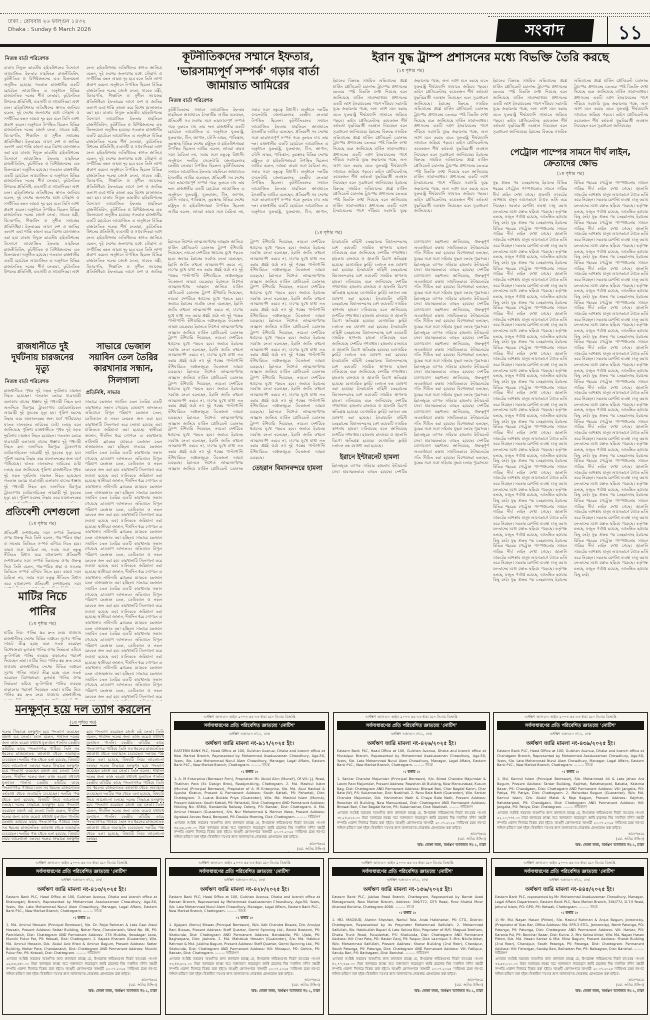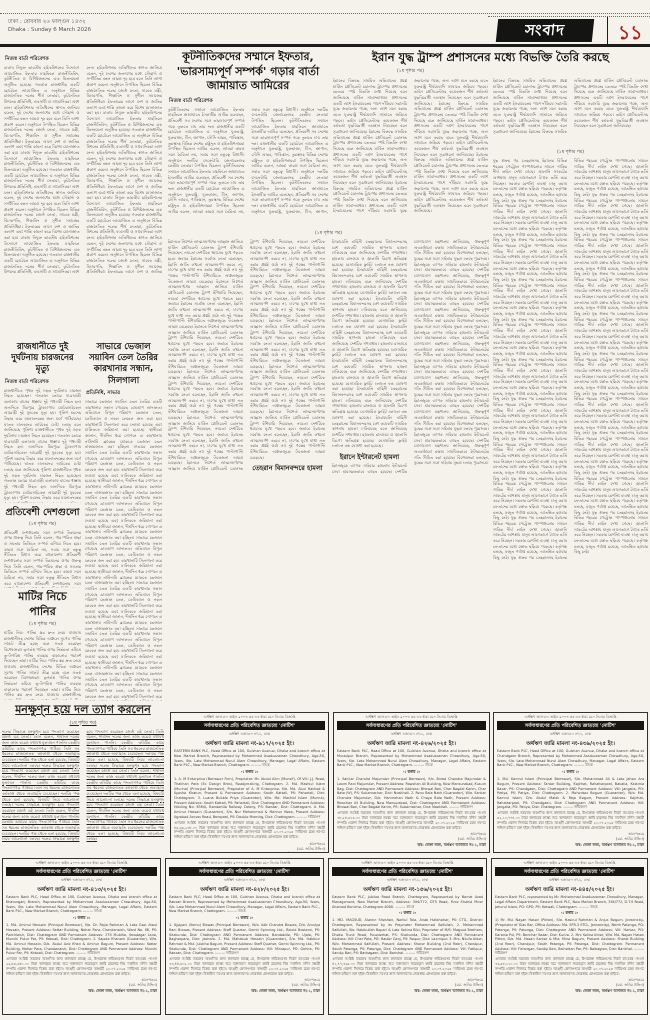--- a/index.html
+++ b/index.html
@@ -3,21 +3,21 @@
 <meta charset="utf-8">
 <style>
   html,body{margin:0;padding:0;}
   body{width:650px;height:1020px;background:#e9e7e0;font-family:"DejaVu Sans","Liberation Sans",sans-serif;}
   .page{position:relative;width:650px;height:1020px;background:#f4f2eb;overflow:hidden;color:#23221f;}
   .abs{position:absolute;overflow:hidden;}
   .dotted{border-top:1px dotted #6b6b66;}
   .rule{background:#1c1c1a;}
   .date-line{font-size:5.5px;color:#555;line-height:1.5;white-space:nowrap;}
   .logo-box{background:#141412;color:#fff;font-weight:bold;font-size:15px;display:flex;align-items:center;justify-content:center;transform:skewX(-6deg);letter-spacing:1px;}
-  .page-num{font-size:19px;font-weight:bold;color:#b91c1c;}
+  .page-num{font-size:19px;font-weight:bold;color:#0f172a;}
   .hl{font-weight:bold;color:#14130f;text-align:center;line-height:1.32;}
   .byline{font-size:5px;font-weight:bold;color:#2d2c28;margin:3px 0 2px 1px;}
   .cont{font-size:4.5px;color:#4a4945;text-align:center;margin:2px 0;}
   .body-txt{font-size:4px;line-height:1.42;color:#45443f;text-align:justify;word-break:break-word;}
   .cols2{column-count:2;column-gap:7px;}
   .cols4{column-count:4;column-gap:7px;}
   .subhd{font-size:6.5px;font-weight:bold;text-align:center;color:#19180f;margin:4px 0 2px;line-height:1.25;}
   .notice{border:1px solid #32312d;background:#f6f4ed;padding:2px 3px;box-sizing:border-box;}
   .n-law{font-size:3.6px;text-align:center;color:#3c3b37;line-height:1.3;}
   .n-bar{background:#16150f;color:#f4f2eb;font-size:4.8px;font-weight:bold;text-align:center;padding:1.5px 0;margin:1.5px 0;line-height:1.2;}
@@ -86,20 +86,21 @@
   </div>
 
   <div class="abs" style="left:333px;top:50px;width:315px;height:20px;">
     <div class="hl" style="font-size:11.5px;white-space:nowrap;">ইরান যুদ্ধ ট্রাম্প প্রশাসনের মধ্যে বিভক্তি তৈরি করছে</div>
   </div>
   <div class="abs cont" style="left:333px;top:66px;width:155px;">(১ম পৃষ্ঠার পর)</div>
   <div class="abs body-txt cols2" style="left:333px;top:78px;width:155px;height:146px;">ইরানের বিরুদ্ধে সামরিক অভিযানের প্রশ্নে মার্কিন প্রেসিডেন্ট ডোনাল্ড ট্রাম্পের প্রশাসনের ভেতরে স্পষ্ট বিভক্তি দেখা দিয়েছে বলে জানিয়েছে মার্কিন সংবাদমাধ্যম। প্রশাসনের একটি অংশ ইসরায়েলের পাশে দাঁড়িয়ে সরাসরি যুদ্ধে জড়ানোর পক্ষে, অন্য অংশ মনে করছে এতে যুক্তরাষ্ট্র দীর্ঘমেয়াদি সংঘাতে জড়িয়ে পড়বে। ভাইস প্রেসিডেন্টসহ কয়েকজন শীর্ষ কর্মকর্তা যুদ্ধবিরোধী অবস্থান নিয়েছেন বলে সূত্রগুলো জানিয়েছে। ইরানের বিরুদ্ধে সামরিক অভিযানের প্রশ্নে মার্কিন প্রেসিডেন্ট ডোনাল্ড ট্রাম্পের প্রশাসনের ভেতরে স্পষ্ট বিভক্তি দেখা দিয়েছে বলে জানিয়েছে মার্কিন সংবাদমাধ্যম। প্রশাসনের একটি অংশ ইসরায়েলের পাশে দাঁড়িয়ে সরাসরি যুদ্ধে জড়ানোর পক্ষে, অন্য অংশ মনে করছে এতে যুক্তরাষ্ট্র দীর্ঘমেয়াদি সংঘাতে জড়িয়ে পড়বে। ভাইস প্রেসিডেন্টসহ কয়েকজন শীর্ষ কর্মকর্তা যুদ্ধবিরোধী অবস্থান নিয়েছেন বলে সূত্রগুলো জানিয়েছে। ইরানের বিরুদ্ধে সামরিক অভিযানের প্রশ্নে মার্কিন প্রেসিডেন্ট ডোনাল্ড ট্রাম্পের প্রশাসনের ভেতরে স্পষ্ট বিভক্তি দেখা দিয়েছে বলে জানিয়েছে মার্কিন সংবাদমাধ্যম। প্রশাসনের একটি অংশ ইসরায়েলের পাশে দাঁড়িয়ে সরাসরি যুদ্ধে জড়ানোর পক্ষে, অন্য অংশ মনে করছে এতে যুক্তরাষ্ট্র দীর্ঘমেয়াদি সংঘাতে জড়িয়ে পড়বে। ভাইস প্রেসিডেন্টসহ কয়েকজন শীর্ষ কর্মকর্তা যুদ্ধবিরোধী অবস্থান নিয়েছেন বলে সূত্রগুলো জানিয়েছে। ইরানের বিরুদ্ধে সামরিক অভিযানের প্রশ্নে মার্কিন প্রেসিডেন্ট ডোনাল্ড ট্রাম্পের প্রশাসনের ভেতরে স্পষ্ট বিভক্তি দেখা দিয়েছে বলে জানিয়েছে মার্কিন সংবাদমাধ্যম। প্রশাসনের একটি অংশ ইসরায়েলের পাশে দাঁড়িয়ে সরাসরি যুদ্ধে জড়ানোর পক্ষে, অন্য অংশ মনে করছে এতে যুক্তরাষ্ট্র দীর্ঘমেয়াদি সংঘাতে জড়িয়ে পড়বে। ভাইস প্রেসিডেন্টসহ কয়েকজন শীর্ষ কর্মকর্তা যুদ্ধবিরোধী অবস্থান নিয়েছেন বলে সূত্রগুলো জানিয়েছে। ইরানের বিরুদ্ধে সামরিক অভিযানের প্রশ্নে মার্কিন প্রেসিডেন্ট ডোনাল্ড ট্রাম্পের প্রশাসনের ভেতরে স্পষ্ট বিভক্তি দেখা দিয়েছে বলে জানিয়েছে মার্কিন সংবাদমাধ্যম। প্রশাসনের একটি অংশ ইসরায়েলের পাশে দাঁড়িয়ে সরাসরি যুদ্ধে জড়ানোর পক্ষে, অন্য অংশ মনে করছে এতে যুক্তরাষ্ট্র দীর্ঘমেয়াদি সংঘাতে জড়িয়ে পড়বে। ভাইস প্রেসিডেন্টসহ কয়েকজন শীর্ষ কর্মকর্তা যুদ্ধবিরোধী অবস্থান নিয়েছেন বলে সূত্রগুলো জানিয়েছে।</div>
   <div class="abs body-txt cols2" style="left:493px;top:78px;width:155px;height:66px;">ইরানের বিরুদ্ধে সামরিক অভিযানের প্রশ্নে মার্কিন প্রেসিডেন্ট ডোনাল্ড ট্রাম্পের প্রশাসনের ভেতরে স্পষ্ট বিভক্তি দেখা দিয়েছে বলে জানিয়েছে মার্কিন সংবাদমাধ্যম। প্রশাসনের একটি অংশ ইসরায়েলের পাশে দাঁড়িয়ে সরাসরি যুদ্ধে জড়ানোর পক্ষে, অন্য অংশ মনে করছে এতে যুক্তরাষ্ট্র দীর্ঘমেয়াদি সংঘাতে জড়িয়ে পড়বে। ভাইস প্রেসিডেন্টসহ কয়েকজন শীর্ষ কর্মকর্তা যুদ্ধবিরোধী অবস্থান নিয়েছেন বলে সূত্রগুলো জানিয়েছে। ইরানের বিরুদ্ধে সামরিক অভিযানের প্রশ্নে মার্কিন প্রেসিডেন্ট ডোনাল্ড ট্রাম্পের প্রশাসনের ভেতরে স্পষ্ট বিভক্তি দেখা দিয়েছে বলে জানিয়েছে মার্কিন সংবাদমাধ্যম। প্রশাসনের একটি অংশ ইসরায়েলের পাশে দাঁড়িয়ে সরাসরি যুদ্ধে জড়ানোর পক্ষে, অন্য অংশ মনে করছে এতে যুক্তরাষ্ট্র দীর্ঘমেয়াদি সংঘাতে জড়িয়ে পড়বে। ভাইস প্রেসিডেন্টসহ কয়েকজন শীর্ষ কর্মকর্তা যুদ্ধবিরোধী অবস্থান নিয়েছেন বলে সূত্রগুলো জানিয়েছে।</div>
 
   <div class="abs" style="left:493px;top:147px;width:155px;height:562px;">
+    <div class="hl" style="font-size:8.5px;">পেট্রোল পাম্পের সামনে দীর্ঘ লাইন, ক্রেতাদের ক্ষোভ</div>
     <div class="cont">(১ম পৃষ্ঠার পর)</div>
     <div class="body-txt cols2" style="height:520px;">যুদ্ধ শুরুর পর তেহরানসহ ইরানের বিভিন্ন শহরের পেট্রোল পাম্পগুলোর সামনে গাড়ির দীর্ঘ লাইন দেখা গেছে। জ্বালানি সংকটের আশঙ্কায় মানুষ আগেভাগে ট্যাংক ভর্তি করে নিচ্ছেন। সরকার রেশনিং ব্যবস্থা চালু করায় ক্রেতাদের মধ্যে ক্ষোভ ছড়িয়ে পড়েছে। কর্তৃপক্ষ বলছে, মজুত পর্যাপ্ত রয়েছে, আতঙ্কিত হওয়ার কিছু নেই। যুদ্ধ শুরুর পর তেহরানসহ ইরানের বিভিন্ন শহরের পেট্রোল পাম্পগুলোর সামনে গাড়ির দীর্ঘ লাইন দেখা গেছে। জ্বালানি সংকটের আশঙ্কায় মানুষ আগেভাগে ট্যাংক ভর্তি করে নিচ্ছেন। সরকার রেশনিং ব্যবস্থা চালু করায় ক্রেতাদের মধ্যে ক্ষোভ ছড়িয়ে পড়েছে। কর্তৃপক্ষ বলছে, মজুত পর্যাপ্ত রয়েছে, আতঙ্কিত হওয়ার কিছু নেই। যুদ্ধ শুরুর পর তেহরানসহ ইরানের বিভিন্ন শহরের পেট্রোল পাম্পগুলোর সামনে গাড়ির দীর্ঘ লাইন দেখা গেছে। জ্বালানি সংকটের আশঙ্কায় মানুষ আগেভাগে ট্যাংক ভর্তি করে নিচ্ছেন। সরকার রেশনিং ব্যবস্থা চালু করায় ক্রেতাদের মধ্যে ক্ষোভ ছড়িয়ে পড়েছে। কর্তৃপক্ষ বলছে, মজুত পর্যাপ্ত রয়েছে, আতঙ্কিত হওয়ার কিছু নেই। যুদ্ধ শুরুর পর তেহরানসহ ইরানের বিভিন্ন শহরের পেট্রোল পাম্পগুলোর সামনে গাড়ির দীর্ঘ লাইন দেখা গেছে। জ্বালানি সংকটের আশঙ্কায় মানুষ আগেভাগে ট্যাংক ভর্তি করে নিচ্ছেন। সরকার রেশনিং ব্যবস্থা চালু করায় ক্রেতাদের মধ্যে ক্ষোভ ছড়িয়ে পড়েছে। কর্তৃপক্ষ বলছে, মজুত পর্যাপ্ত রয়েছে, আতঙ্কিত হওয়ার কিছু নেই। যুদ্ধ শুরুর পর তেহরানসহ ইরানের বিভিন্ন শহরের পেট্রোল পাম্পগুলোর সামনে গাড়ির দীর্ঘ লাইন দেখা গেছে। জ্বালানি সংকটের আশঙ্কায় মানুষ আগেভাগে ট্যাংক ভর্তি করে নিচ্ছেন। সরকার রেশনিং ব্যবস্থা চালু করায় ক্রেতাদের মধ্যে ক্ষোভ ছড়িয়ে পড়েছে। কর্তৃপক্ষ বলছে, মজুত পর্যাপ্ত রয়েছে, আতঙ্কিত হওয়ার কিছু নেই। যুদ্ধ শুরুর পর তেহরানসহ ইরানের বিভিন্ন শহরের পেট্রোল পাম্পগুলোর সামনে গাড়ির দীর্ঘ লাইন দেখা গেছে। জ্বালানি সংকটের আশঙ্কায় মানুষ আগেভাগে ট্যাংক ভর্তি করে নিচ্ছেন। সরকার রেশনিং ব্যবস্থা চালু করায় ক্রেতাদের মধ্যে ক্ষোভ ছড়িয়ে পড়েছে। কর্তৃপক্ষ বলছে, মজুত পর্যাপ্ত রয়েছে, আতঙ্কিত হওয়ার কিছু নেই। যুদ্ধ শুরুর পর তেহরানসহ ইরানের বিভিন্ন শহরের পেট্রোল পাম্পগুলোর সামনে গাড়ির দীর্ঘ লাইন দেখা গেছে। জ্বালানি সংকটের আশঙ্কায় মানুষ আগেভাগে ট্যাংক ভর্তি করে নিচ্ছেন। সরকার রেশনিং ব্যবস্থা চালু করায় ক্রেতাদের মধ্যে ক্ষোভ ছড়িয়ে পড়েছে। কর্তৃপক্ষ বলছে, মজুত পর্যাপ্ত রয়েছে, আতঙ্কিত হওয়ার কিছু নেই। যুদ্ধ শুরুর পর তেহরানসহ ইরানের বিভিন্ন শহরের পেট্রোল পাম্পগুলোর সামনে গাড়ির দীর্ঘ লাইন দেখা গেছে। জ্বালানি সংকটের আশঙ্কায় মানুষ আগেভাগে ট্যাংক ভর্তি করে নিচ্ছেন। সরকার রেশনিং ব্যবস্থা চালু করায় ক্রেতাদের মধ্যে ক্ষোভ ছড়িয়ে পড়েছে। কর্তৃপক্ষ বলছে, মজুত পর্যাপ্ত রয়েছে, আতঙ্কিত হওয়ার কিছু নেই। যুদ্ধ শুরুর পর তেহরানসহ ইরানের বিভিন্ন শহরের পেট্রোল পাম্পগুলোর সামনে গাড়ির দীর্ঘ লাইন দেখা গেছে। জ্বালানি সংকটের আশঙ্কায় মানুষ আগেভাগে ট্যাংক ভর্তি করে নিচ্ছেন। সরকার রেশনিং ব্যবস্থা চালু করায় ক্রেতাদের মধ্যে ক্ষোভ ছড়িয়ে পড়েছে। কর্তৃপক্ষ বলছে, মজুত পর্যাপ্ত রয়েছে, আতঙ্কিত হওয়ার কিছু নেই। যুদ্ধ শুরুর পর তেহরানসহ ইরানের বিভিন্ন শহরের পেট্রোল পাম্পগুলোর সামনে গাড়ির দীর্ঘ লাইন দেখা গেছে। জ্বালানি সংকটের আশঙ্কায় মানুষ আগেভাগে ট্যাংক ভর্তি করে নিচ্ছেন। সরকার রেশনিং ব্যবস্থা চালু করায় ক্রেতাদের মধ্যে ক্ষোভ ছড়িয়ে পড়েছে। কর্তৃপক্ষ বলছে, মজুত পর্যাপ্ত রয়েছে, আতঙ্কিত হওয়ার কিছু নেই। যুদ্ধ শুরুর পর তেহরানসহ ইরানের বিভিন্ন শহরের পেট্রোল পাম্পগুলোর সামনে গাড়ির দীর্ঘ লাইন দেখা গেছে। জ্বালানি সংকটের আশঙ্কায় মানুষ আগেভাগে ট্যাংক ভর্তি করে নিচ্ছেন। সরকার রেশনিং ব্যবস্থা চালু করায় ক্রেতাদের মধ্যে ক্ষোভ ছড়িয়ে পড়েছে। কর্তৃপক্ষ বলছে, মজুত পর্যাপ্ত রয়েছে, আতঙ্কিত হওয়ার কিছু নেই। যুদ্ধ শুরুর পর তেহরানসহ ইরানের বিভিন্ন শহরের পেট্রোল পাম্পগুলোর সামনে গাড়ির দীর্ঘ লাইন দেখা গেছে। জ্বালানি সংকটের আশঙ্কায় মানুষ আগেভাগে ট্যাংক ভর্তি করে নিচ্ছেন। সরকার রেশনিং ব্যবস্থা চালু করায় ক্রেতাদের মধ্যে ক্ষোভ ছড়িয়ে পড়েছে। কর্তৃপক্ষ বলছে, মজুত পর্যাপ্ত রয়েছে, আতঙ্কিত হওয়ার কিছু নেই। যুদ্ধ শুরুর পর তেহরানসহ ইরানের বিভিন্ন শহরের পেট্রোল পাম্পগুলোর সামনে গাড়ির দীর্ঘ লাইন দেখা গেছে। জ্বালানি সংকটের আশঙ্কায় মানুষ আগেভাগে ট্যাংক ভর্তি করে নিচ্ছেন। সরকার রেশনিং ব্যবস্থা চালু করায় ক্রেতাদের মধ্যে ক্ষোভ ছড়িয়ে পড়েছে। কর্তৃপক্ষ বলছে, মজুত পর্যাপ্ত রয়েছে, আতঙ্কিত হওয়ার কিছু নেই। যুদ্ধ শুরুর পর তেহরানসহ ইরানের বিভিন্ন শহরের পেট্রোল পাম্পগুলোর সামনে গাড়ির দীর্ঘ লাইন দেখা গেছে। জ্বালানি সংকটের আশঙ্কায় মানুষ আগেভাগে ট্যাংক ভর্তি করে নিচ্ছেন। সরকার রেশনিং ব্যবস্থা চালু করায় ক্রেতাদের মধ্যে ক্ষোভ ছড়িয়ে পড়েছে। কর্তৃপক্ষ বলছে, মজুত পর্যাপ্ত রয়েছে, আতঙ্কিত হওয়ার কিছু নেই। যুদ্ধ শুরুর পর তেহরানসহ ইরানের বিভিন্ন শহরের পেট্রোল পাম্পগুলোর সামনে গাড়ির দীর্ঘ লাইন দেখা গেছে। জ্বালানি সংকটের আশঙ্কায় মানুষ আগেভাগে ট্যাংক ভর্তি করে নিচ্ছেন। সরকার রেশনিং ব্যবস্থা চালু করায় ক্রেতাদের মধ্যে ক্ষোভ ছড়িয়ে পড়েছে। কর্তৃপক্ষ বলছে, মজুত পর্যাপ্ত রয়েছে, আতঙ্কিত হওয়ার কিছু নেই। যুদ্ধ শুরুর পর তেহরানসহ ইরানের বিভিন্ন শহরের পেট্রোল পাম্পগুলোর সামনে গাড়ির দীর্ঘ লাইন দেখা গেছে। জ্বালানি সংকটের আশঙ্কায় মানুষ আগেভাগে ট্যাংক ভর্তি করে নিচ্ছেন। সরকার রেশনিং ব্যবস্থা চালু করায় ক্রেতাদের মধ্যে ক্ষোভ ছড়িয়ে পড়েছে। কর্তৃপক্ষ বলছে, মজুত পর্যাপ্ত রয়েছে, আতঙ্কিত হওয়ার কিছু নেই। যুদ্ধ শুরুর পর তেহরানসহ ইরানের বিভিন্ন শহরের পেট্রোল পাম্পগুলোর সামনে গাড়ির দীর্ঘ লাইন দেখা গেছে। জ্বালানি সংকটের আশঙ্কায় মানুষ আগেভাগে ট্যাংক ভর্তি করে নিচ্ছেন। সরকার রেশনিং ব্যবস্থা চালু করায় ক্রেতাদের মধ্যে ক্ষোভ ছড়িয়ে পড়েছে। কর্তৃপক্ষ বলছে, মজুত পর্যাপ্ত রয়েছে, আতঙ্কিত হওয়ার কিছু নেই। যুদ্ধ শুরুর পর তেহরানসহ ইরানের বিভিন্ন শহরের পেট্রোল পাম্পগুলোর সামনে গাড়ির দীর্ঘ লাইন দেখা গেছে। জ্বালানি সংকটের আশঙ্কায় মানুষ আগেভাগে ট্যাংক ভর্তি করে নিচ্ছেন। সরকার রেশনিং ব্যবস্থা চালু করায় ক্রেতাদের মধ্যে ক্ষোভ ছড়িয়ে পড়েছে। কর্তৃপক্ষ বলছে, মজুত পর্যাপ্ত রয়েছে, আতঙ্কিত হওয়ার কিছু নেই। যুদ্ধ শুরুর পর তেহরানসহ ইরানের বিভিন্ন শহরের পেট্রোল পাম্পগুলোর সামনে গাড়ির দীর্ঘ লাইন দেখা গেছে। জ্বালানি সংকটের আশঙ্কায় মানুষ আগেভাগে ট্যাংক ভর্তি করে নিচ্ছেন। সরকার রেশনিং ব্যবস্থা চালু করায় ক্রেতাদের মধ্যে ক্ষোভ ছড়িয়ে পড়েছে। কর্তৃপক্ষ বলছে, মজুত পর্যাপ্ত রয়েছে, আতঙ্কিত হওয়ার কিছু নেই। যুদ্ধ শুরুর পর তেহরানসহ ইরানের বিভিন্ন শহরের পেট্রোল পাম্পগুলোর সামনে গাড়ির দীর্ঘ লাইন দেখা গেছে। জ্বালানি সংকটের আশঙ্কায় মানুষ আগেভাগে ট্যাংক ভর্তি করে নিচ্ছেন। সরকার রেশনিং ব্যবস্থা চালু করায় ক্রেতাদের মধ্যে ক্ষোভ ছড়িয়ে পড়েছে। কর্তৃপক্ষ বলছে, মজুত পর্যাপ্ত রয়েছে, আতঙ্কিত হওয়ার কিছু নেই।</div>
   </div>
 
   <div class="abs" style="left:168px;top:228px;width:321px;height:482px;">
     <div class="cont">(১ম পৃষ্ঠার পর)</div>
     <div class="cols4" style="height:448px;overflow:hidden;">
       <div class="body-txt">ইরানকে নিঃশর্ত আত্মসমর্পণের আহ্বান জানিয়ে মার্কিন প্রেসিডেন্ট ডোনাল্ড ট্রাম্প হুঁশিয়ারি দিয়েছেন, নয়তো দেশটিকে ধ্বংসের মুখে পড়তে হবে। জবাবে ইরানের সর্বোচ্চ নেতা বলেছেন, ইরানি জাতি কখনো আত্মসমর্পণ করবে না, চাপের মুখে মাথা নত করার প্রশ্নই ওঠে না। দুই পক্ষের পাল্টাপাল্টি হুঁশিয়ারিতে অঞ্চলজুড়ে উত্তেজনা আরও বেড়েছে। ইরানকে নিঃশর্ত আত্মসমর্পণের আহ্বান জানিয়ে মার্কিন প্রেসিডেন্ট ডোনাল্ড ট্রাম্প হুঁশিয়ারি দিয়েছেন, নয়তো দেশটিকে ধ্বংসের মুখে পড়তে হবে। জবাবে ইরানের সর্বোচ্চ নেতা বলেছেন, ইরানি জাতি কখনো আত্মসমর্পণ করবে না, চাপের মুখে মাথা নত করার প্রশ্নই ওঠে না। দুই পক্ষের পাল্টাপাল্টি হুঁশিয়ারিতে অঞ্চলজুড়ে উত্তেজনা আরও বেড়েছে। ইরানকে নিঃশর্ত আত্মসমর্পণের আহ্বান জানিয়ে মার্কিন প্রেসিডেন্ট ডোনাল্ড ট্রাম্প হুঁশিয়ারি দিয়েছেন, নয়তো দেশটিকে ধ্বংসের মুখে পড়তে হবে। জবাবে ইরানের সর্বোচ্চ নেতা বলেছেন, ইরানি জাতি কখনো আত্মসমর্পণ করবে না, চাপের মুখে মাথা নত করার প্রশ্নই ওঠে না। দুই পক্ষের পাল্টাপাল্টি হুঁশিয়ারিতে অঞ্চলজুড়ে উত্তেজনা আরও বেড়েছে। ইরানকে নিঃশর্ত আত্মসমর্পণের আহ্বান জানিয়ে মার্কিন প্রেসিডেন্ট ডোনাল্ড ট্রাম্প হুঁশিয়ারি দিয়েছেন, নয়তো দেশটিকে ধ্বংসের মুখে পড়তে হবে। জবাবে ইরানের সর্বোচ্চ নেতা বলেছেন, ইরানি জাতি কখনো আত্মসমর্পণ করবে না, চাপের মুখে মাথা নত করার প্রশ্নই ওঠে না। দুই পক্ষের পাল্টাপাল্টি হুঁশিয়ারিতে অঞ্চলজুড়ে উত্তেজনা আরও বেড়েছে। ইরানকে নিঃশর্ত আত্মসমর্পণের আহ্বান জানিয়ে মার্কিন প্রেসিডেন্ট ডোনাল্ড ট্রাম্প হুঁশিয়ারি দিয়েছেন, নয়তো দেশটিকে ধ্বংসের মুখে পড়তে হবে। জবাবে ইরানের সর্বোচ্চ নেতা বলেছেন, ইরানি জাতি কখনো আত্মসমর্পণ করবে না, চাপের মুখে মাথা নত করার প্রশ্নই ওঠে না। দুই পক্ষের পাল্টাপাল্টি হুঁশিয়ারিতে অঞ্চলজুড়ে উত্তেজনা আরও বেড়েছে। ইরানকে নিঃশর্ত আত্মসমর্পণের আহ্বান জানিয়ে মার্কিন প্রেসিডেন্ট ডোনাল্ড ট্রাম্প হুঁশিয়ারি দিয়েছেন, নয়তো দেশটিকে ধ্বংসের মুখে পড়তে হবে। জবাবে ইরানের সর্বোচ্চ নেতা বলেছেন, ইরানি জাতি কখনো আত্মসমর্পণ করবে না, চাপের মুখে মাথা নত করার প্রশ্নই ওঠে না। দুই পক্ষের পাল্টাপাল্টি হুঁশিয়ারিতে অঞ্চলজুড়ে উত্তেজনা আরও বেড়েছে। ইরানকে নিঃশর্ত আত্মসমর্পণের আহ্বান জানিয়ে মার্কিন প্রেসিডেন্ট ডোনাল্ড ট্রাম্প হুঁশিয়ারি দিয়েছেন, নয়তো দেশটিকে ধ্বংসের মুখে পড়তে হবে। জবাবে ইরানের সর্বোচ্চ নেতা বলেছেন, ইরানি জাতি কখনো আত্মসমর্পণ করবে না, চাপের মুখে মাথা নত করার প্রশ্নই ওঠে না। দুই পক্ষের পাল্টাপাল্টি হুঁশিয়ারিতে অঞ্চলজুড়ে উত্তেজনা আরও বেড়েছে। ইরানকে নিঃশর্ত আত্মসমর্পণের আহ্বান জানিয়ে মার্কিন প্রেসিডেন্ট ডোনাল্ড ট্রাম্প হুঁশিয়ারি দিয়েছেন, নয়তো দেশটিকে ধ্বংসের মুখে পড়তে হবে। জবাবে ইরানের সর্বোচ্চ নেতা বলেছেন, ইরানি জাতি কখনো আত্মসমর্পণ করবে না, চাপের মুখে মাথা নত করার প্রশ্নই ওঠে না। দুই পক্ষের পাল্টাপাল্টি হুঁশিয়ারিতে অঞ্চলজুড়ে উত্তেজনা আরও বেড়েছে। ইরানকে নিঃশর্ত আত্মসমর্পণের আহ্বান জানিয়ে মার্কিন প্রেসিডেন্ট ডোনাল্ড ট্রাম্প হুঁশিয়ারি দিয়েছেন, নয়তো দেশটিকে ধ্বংসের মুখে পড়তে হবে। জবাবে ইরানের সর্বোচ্চ নেতা বলেছেন, ইরানি জাতি কখনো আত্মসমর্পণ করবে না, চাপের মুখে মাথা নত করার প্রশ্নই ওঠে না। দুই পক্ষের পাল্টাপাল্টি হুঁশিয়ারিতে অঞ্চলজুড়ে উত্তেজনা আরও বেড়েছে। ইরানকে নিঃশর্ত আত্মসমর্পণের আহ্বান জানিয়ে মার্কিন প্রেসিডেন্ট ডোনাল্ড ট্রাম্প হুঁশিয়ারি দিয়েছেন, নয়তো দেশটিকে ধ্বংসের মুখে পড়তে হবে। জবাবে ইরানের সর্বোচ্চ নেতা বলেছেন, ইরানি জাতি কখনো আত্মসমর্পণ করবে না, চাপের মুখে মাথা নত করার প্রশ্নই ওঠে না। দুই পক্ষের পাল্টাপাল্টি হুঁশিয়ারিতে অঞ্চলজুড়ে উত্তেজনা আরও বেড়েছে।</div>
       <div class="subhd">তেহরান বিমানবন্দরে হামলা</div>
       <div class="body-txt">ইসরায়েলি বাহিনী তেহরানের বিমানবন্দরসহ বেশ কয়েকটি সামরিক স্থাপনায় হামলা চালিয়েছে বলে জানিয়েছে দেশটির গণমাধ্যম। হামলায় রানওয়ে ও জ্বালানি ডিপো ক্ষতিগ্রস্ত হয়েছে। বেসামরিক ফ্লাইট চলাচল বন্ধ ঘোষণা করা হয়েছে। ইসরায়েলি বাহিনী তেহরানের বিমানবন্দরসহ বেশ কয়েকটি সামরিক স্থাপনায় হামলা চালিয়েছে বলে জানিয়েছে দেশটির গণমাধ্যম। হামলায় রানওয়ে ও জ্বালানি ডিপো ক্ষতিগ্রস্ত হয়েছে। বেসামরিক ফ্লাইট চলাচল বন্ধ ঘোষণা করা হয়েছে। ইসরায়েলি বাহিনী তেহরানের বিমানবন্দরসহ বেশ কয়েকটি সামরিক স্থাপনায় হামলা চালিয়েছে বলে জানিয়েছে দেশটির গণমাধ্যম। হামলায় রানওয়ে ও জ্বালানি ডিপো ক্ষতিগ্রস্ত হয়েছে। বেসামরিক ফ্লাইট চলাচল বন্ধ ঘোষণা করা হয়েছে। ইসরায়েলি বাহিনী তেহরানের বিমানবন্দরসহ বেশ কয়েকটি সামরিক স্থাপনায় হামলা চালিয়েছে বলে জানিয়েছে দেশটির গণমাধ্যম। হামলায় রানওয়ে ও জ্বালানি ডিপো ক্ষতিগ্রস্ত হয়েছে। বেসামরিক ফ্লাইট চলাচল বন্ধ ঘোষণা করা হয়েছে। ইসরায়েলি বাহিনী তেহরানের বিমানবন্দরসহ বেশ কয়েকটি সামরিক স্থাপনায় হামলা চালিয়েছে বলে জানিয়েছে দেশটির গণমাধ্যম। হামলায় রানওয়ে ও জ্বালানি ডিপো ক্ষতিগ্রস্ত হয়েছে। বেসামরিক ফ্লাইট চলাচল বন্ধ ঘোষণা করা হয়েছে। ইসরায়েলি বাহিনী তেহরানের বিমানবন্দরসহ বেশ কয়েকটি সামরিক স্থাপনায় হামলা চালিয়েছে বলে জানিয়েছে দেশটির গণমাধ্যম। হামলায় রানওয়ে ও জ্বালানি ডিপো ক্ষতিগ্রস্ত হয়েছে। বেসামরিক ফ্লাইট চলাচল বন্ধ ঘোষণা করা হয়েছে। ইসরায়েলি বাহিনী তেহরানের বিমানবন্দরসহ বেশ কয়েকটি সামরিক স্থাপনায় হামলা চালিয়েছে বলে জানিয়েছে দেশটির গণমাধ্যম। হামলায় রানওয়ে ও জ্বালানি ডিপো ক্ষতিগ্রস্ত হয়েছে। বেসামরিক ফ্লাইট চলাচল বন্ধ ঘোষণা করা হয়েছে।</div>

